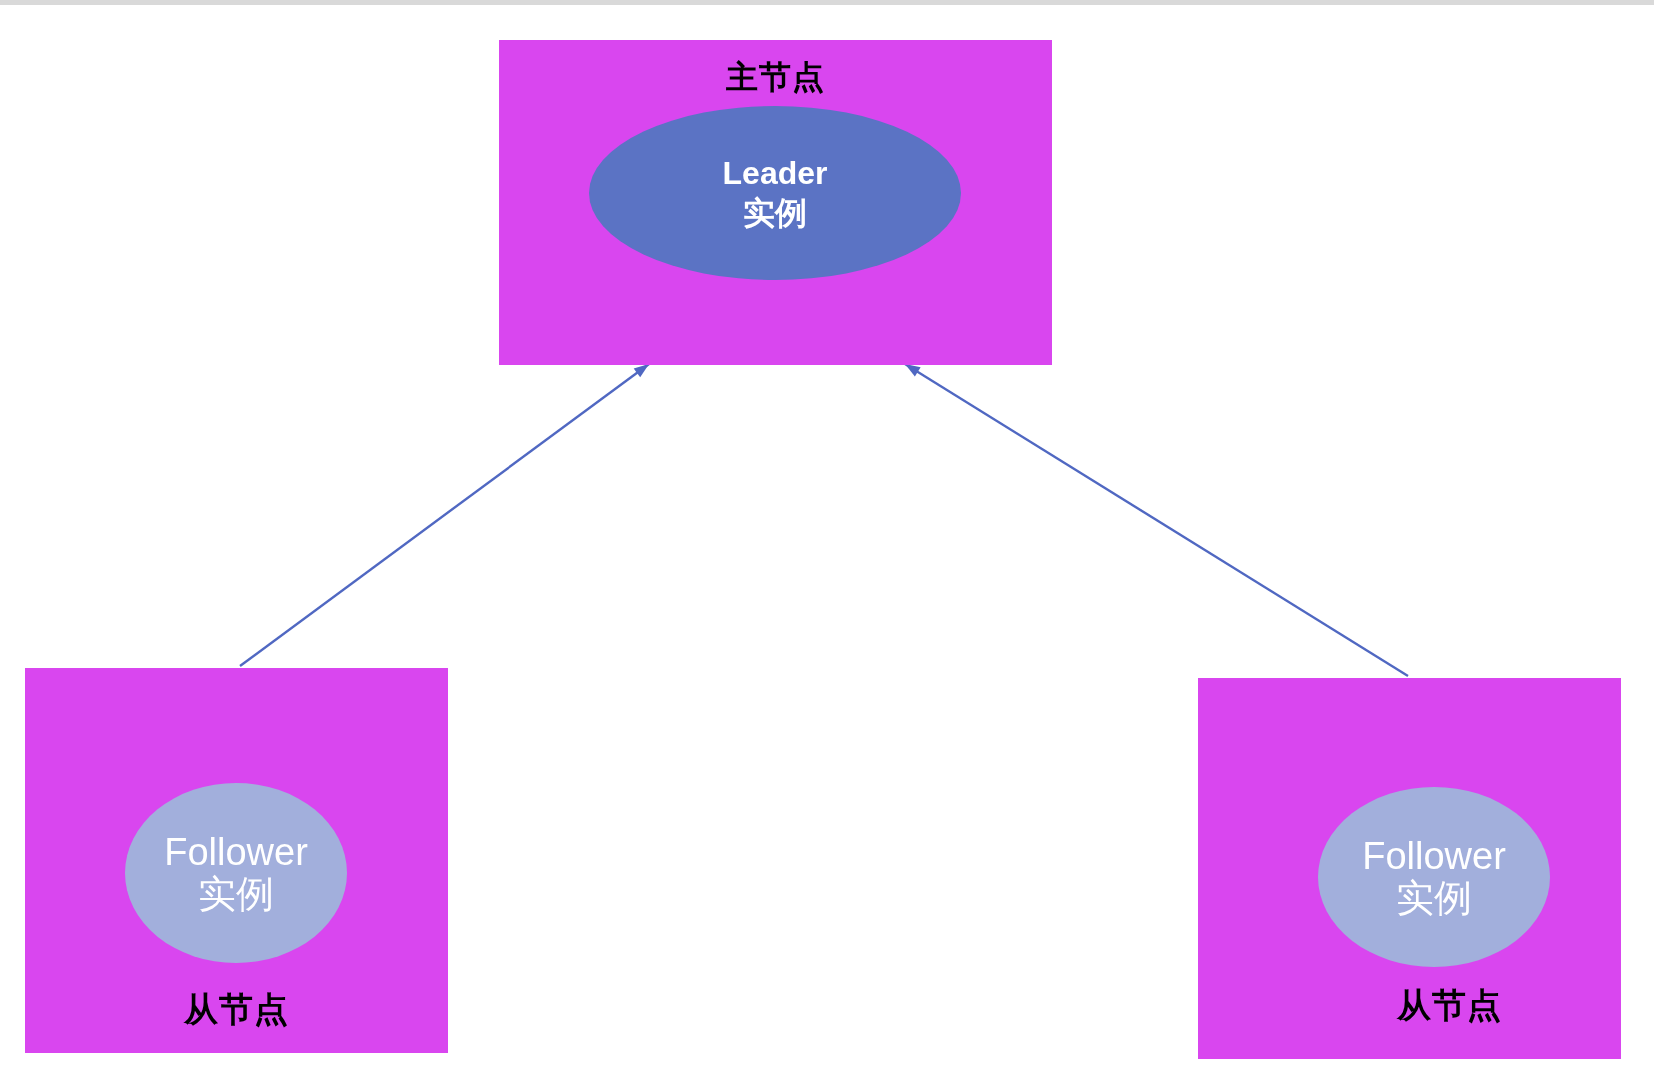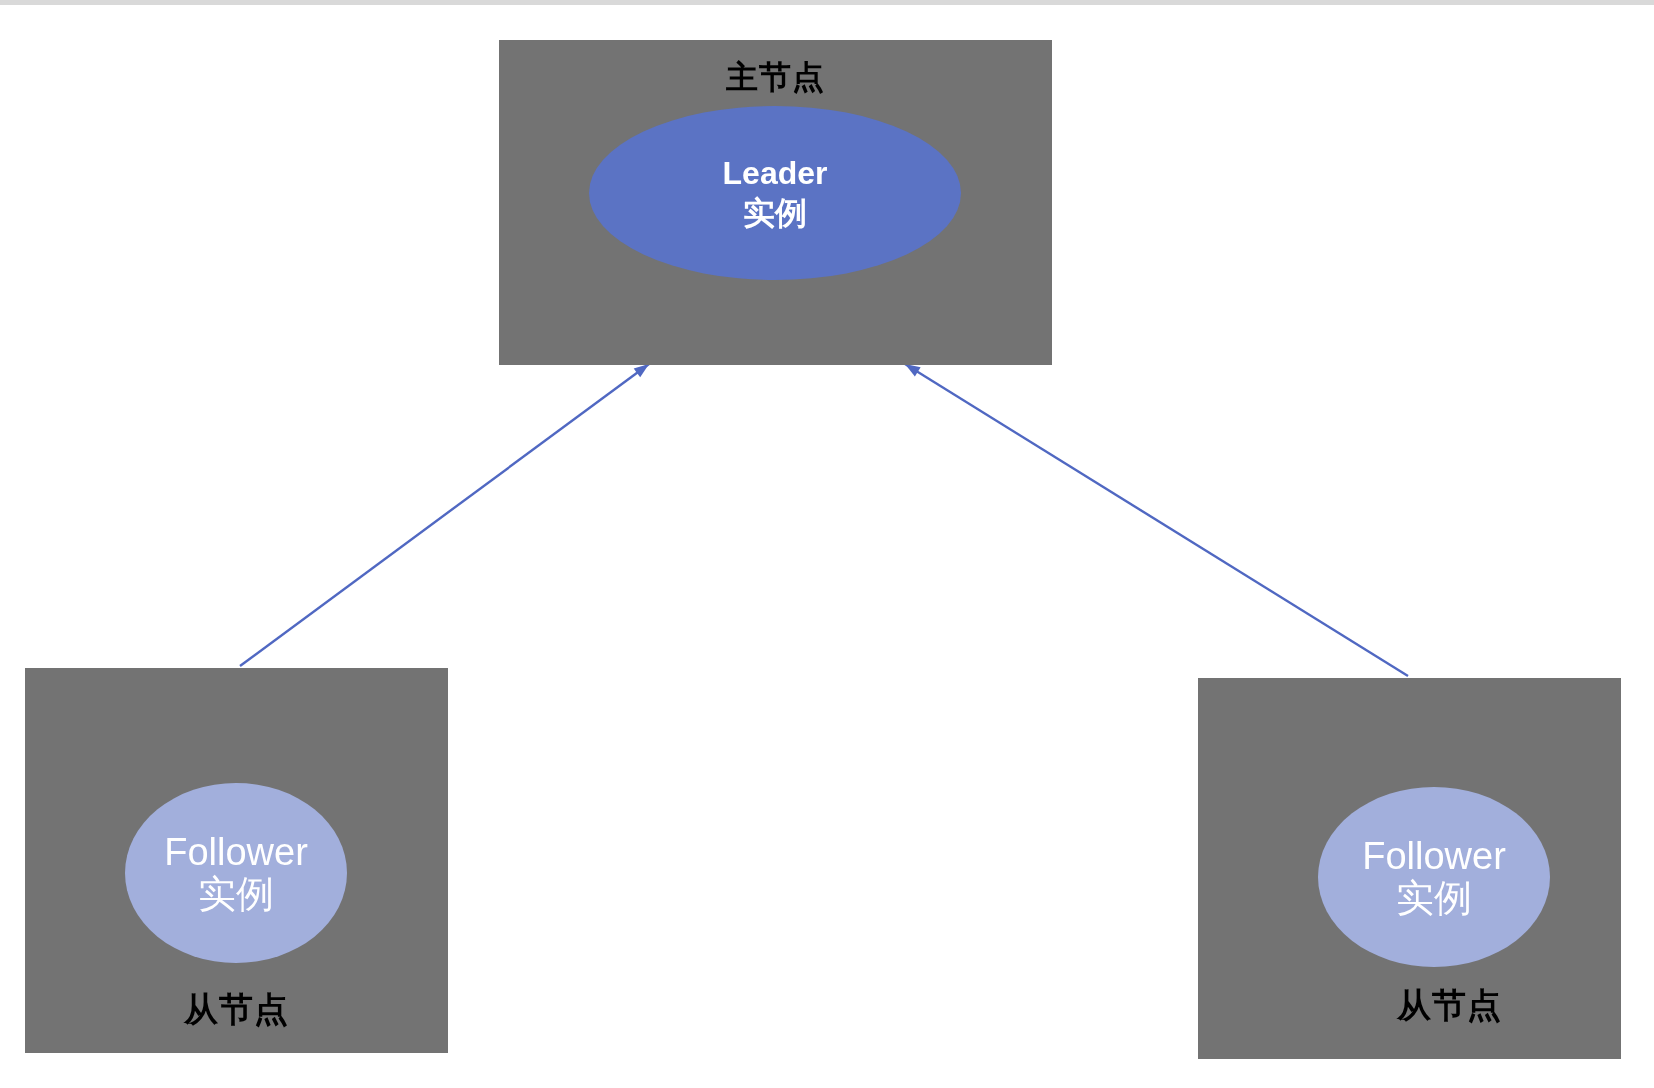--- a/index.html
+++ b/index.html
@@ -1,20 +1,20 @@
 <!DOCTYPE html>
 <html><head>
 <meta charset="utf-8">
 <style>
   html,body{margin:0;padding:0;background:#ffffff;}
   body{font-family:"Liberation Sans","DejaVu Sans",sans-serif;}
   .canvas{position:relative;width:1654px;height:1088px;background:#ffffff;overflow:hidden;}
   .top-strip{position:absolute;left:0;top:0;width:100%;height:5px;background:#D9D9D9;}
   .arrows{position:absolute;left:0;top:0;}
-  .node-box{position:absolute;background:#737373;}
+  .node-box{position:absolute;background:#d946ef;}
   .master{left:499px;top:40px;width:553px;height:325px;}
   .replica-left{left:25px;top:668px;width:423px;height:385px;}
   .replica-right{left:1198px;top:678px;width:423px;height:381px;}
   .node-title{position:absolute;left:0;right:0;text-align:center;font-weight:bold;color:#000000;letter-spacing:1px;}
   .master .node-title{top:16px;font-size:32px;}
   .replica-left .node-title{bottom:20px;font-size:34px;}
   .replica-right .node-title{bottom:30px;left:80px;font-size:34px;}
   .ellipse{position:absolute;border-radius:50%;display:flex;flex-direction:column;align-items:center;justify-content:center;color:#ffffff;text-align:left;}
   .leader{left:90px;top:66px;width:372px;height:174px;background:#5B73C4;font-size:32px;font-weight:bold;line-height:40px;}
   .follower{background:#A2AFDC;font-size:38px;font-weight:400;line-height:42px;}

